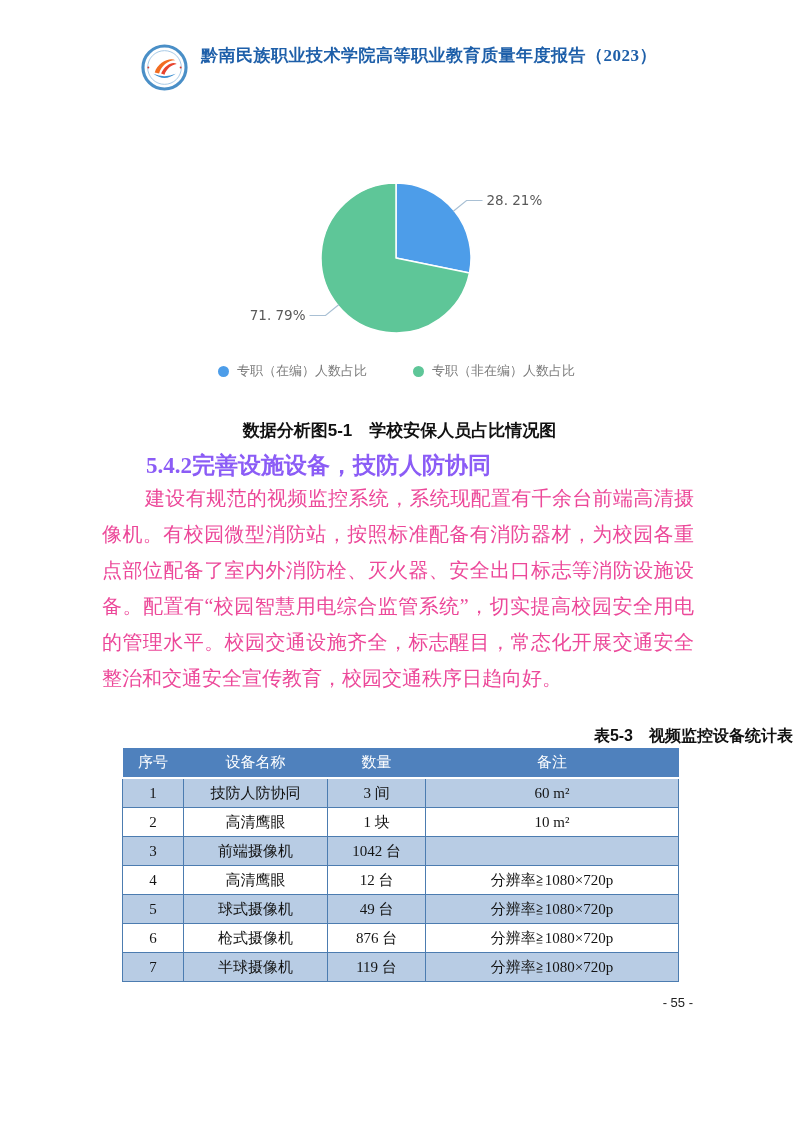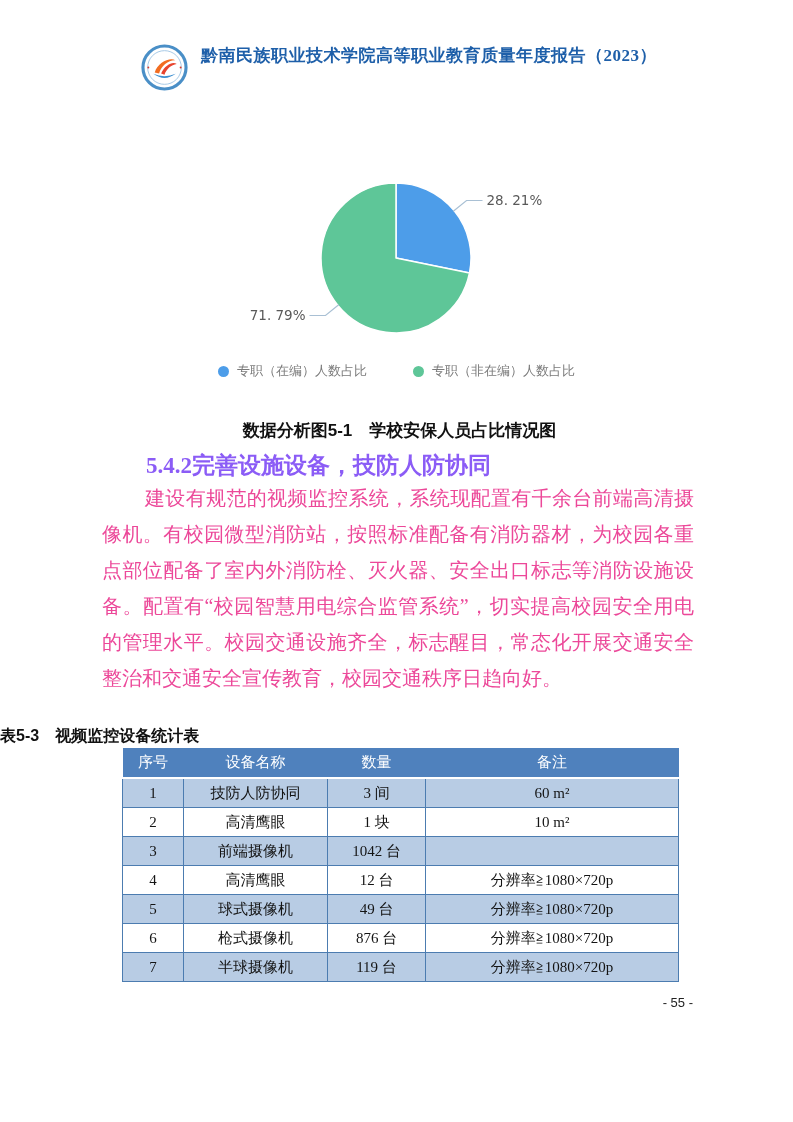--- a/index.html
+++ b/index.html
@@ -33,21 +33,21 @@
     position:absolute; left:146px; top:450px; font-size:23px; font-weight:700;
     color:#8b5cf6; font-family:"Liberation Serif", serif;
   }
   .body-paragraph{
     position:absolute; left:102px; top:480px; width:592px;
     font-size:20px; line-height:36px; color:#ec4899; text-align:justify;
     text-indent:43px; font-family:"Liberation Serif", serif;
   }
   
   .table-caption{
-    position:absolute; left:0; top:726px; width:793px; text-align:left;
+    position:absolute; left:0; top:726px; width:793px; text-align:right;
     font-family:"Liberation Sans", sans-serif; font-weight:700; font-size:16px; color:#111;
   }
   .stat-table{
     position:absolute; left:122px; top:748px; width:556px;
     border-collapse:collapse; table-layout:fixed;
     font-family:"Liberation Serif", serif; font-size:15px; color:#141414;
   }
   .stat-table th{
     height:29px; color:#ffffff; font-weight:400; text-align:center;
     border:none; border-bottom:2.5px solid #ffffff; padding:0;

